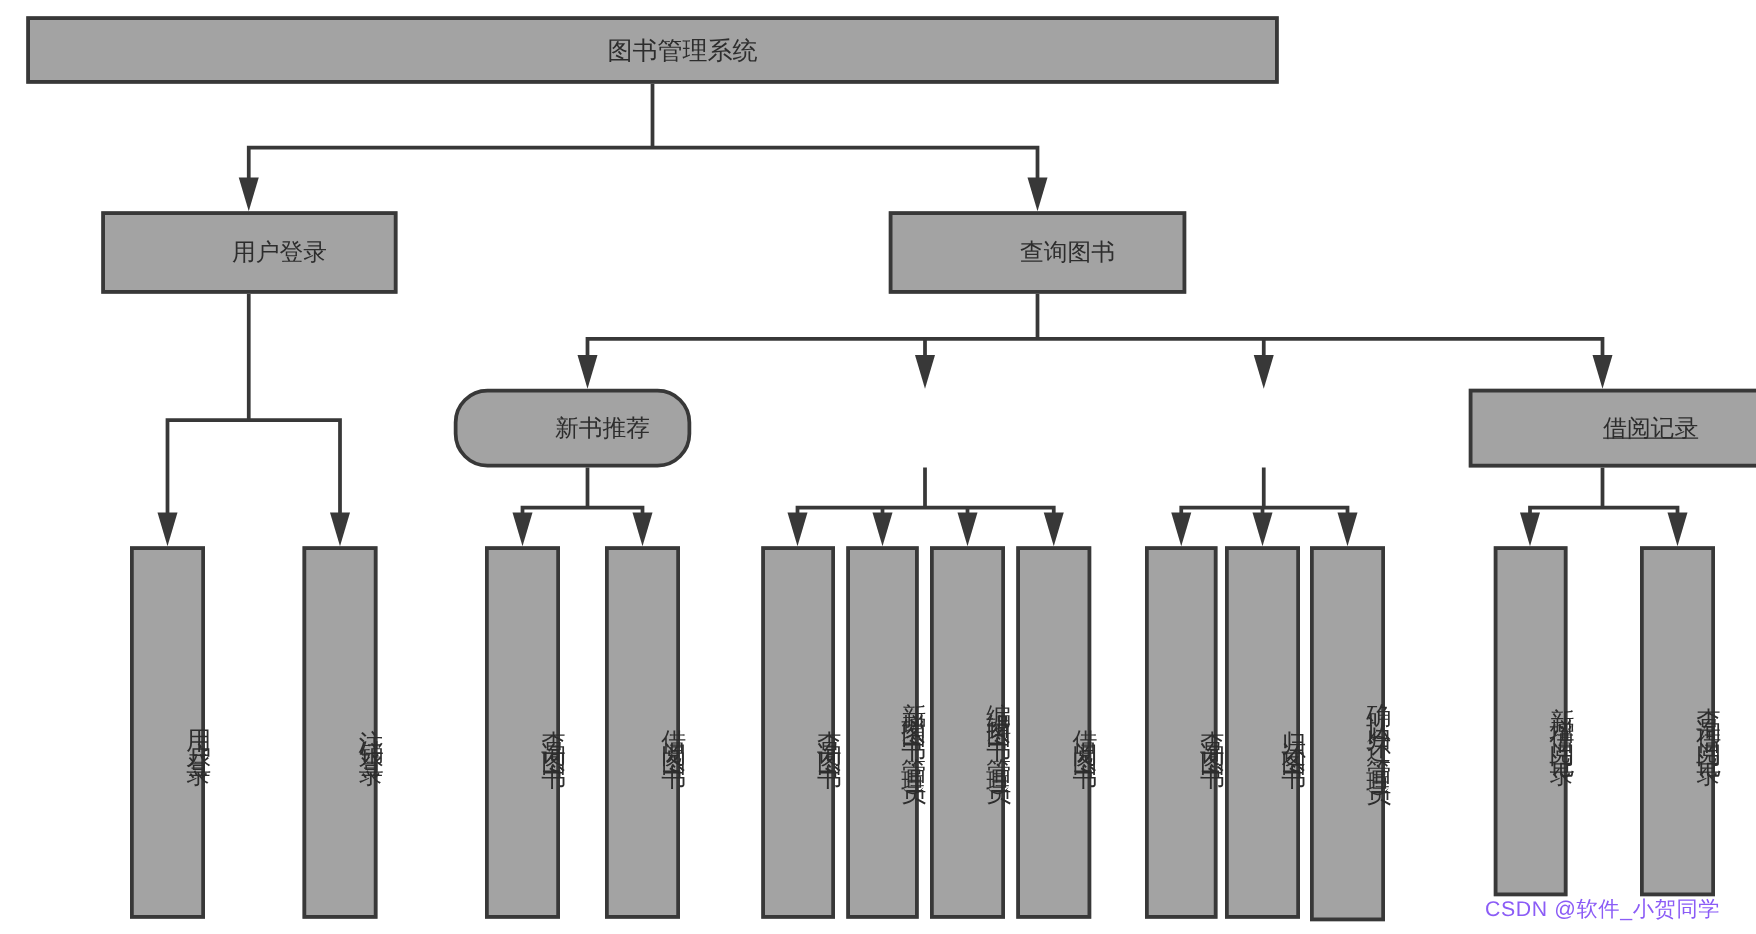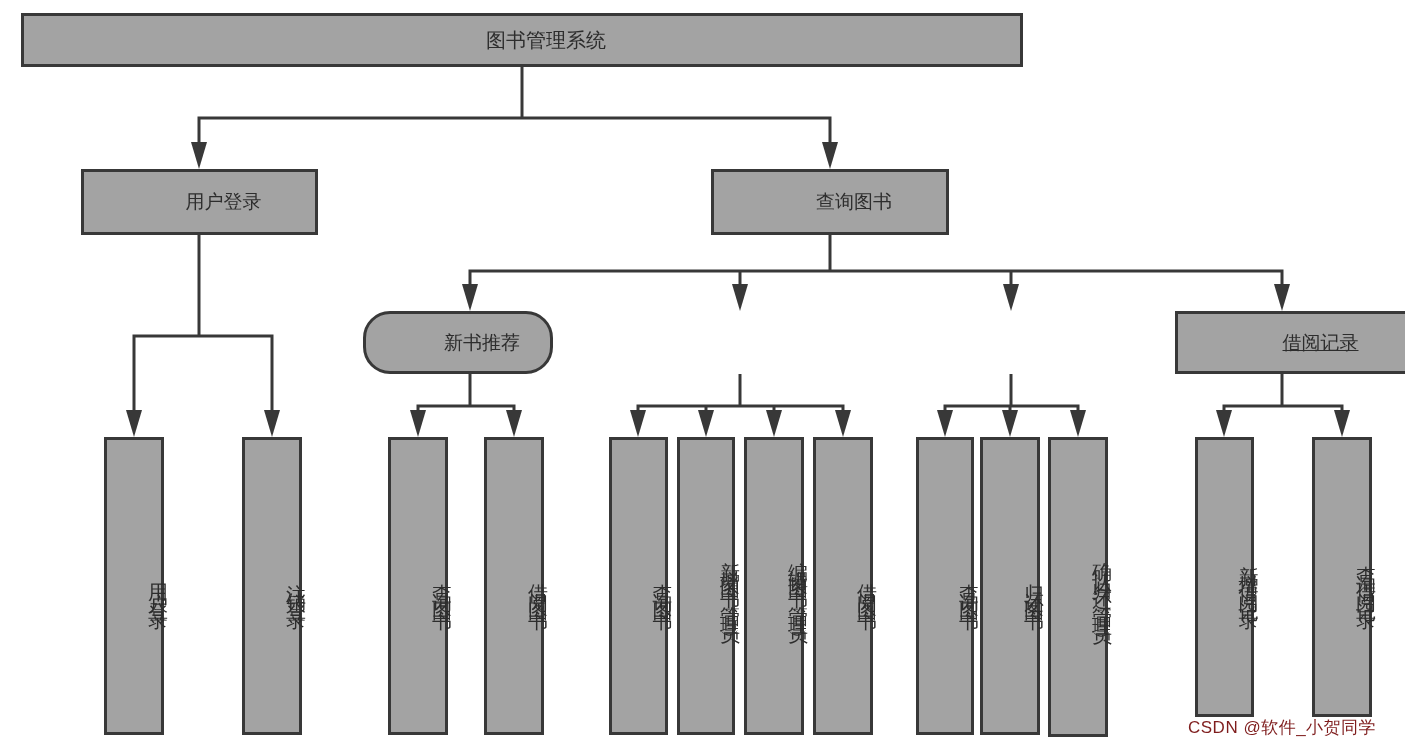--- a/index.html
+++ b/index.html
@@ -36,21 +36,21 @@
     text-orientation: mixed;
     letter-spacing: 9px;
     line-height: 1.15;
   }
   .watermark {
     position: absolute;
     left: 1188px;
     top: 716px;
     font-size: 17px;
     letter-spacing: 0.5px;
-    color: #7f1d1d;
+    color: #8b5cf6;
     white-space: nowrap;
     z-index: 5;
   }
 </style>
 </head>
 <body>
 
 <div class="stage">
 
   <svg class="connectors" viewBox="0 0 1405 747" xmlns="http://www.w3.org/2000/svg">

